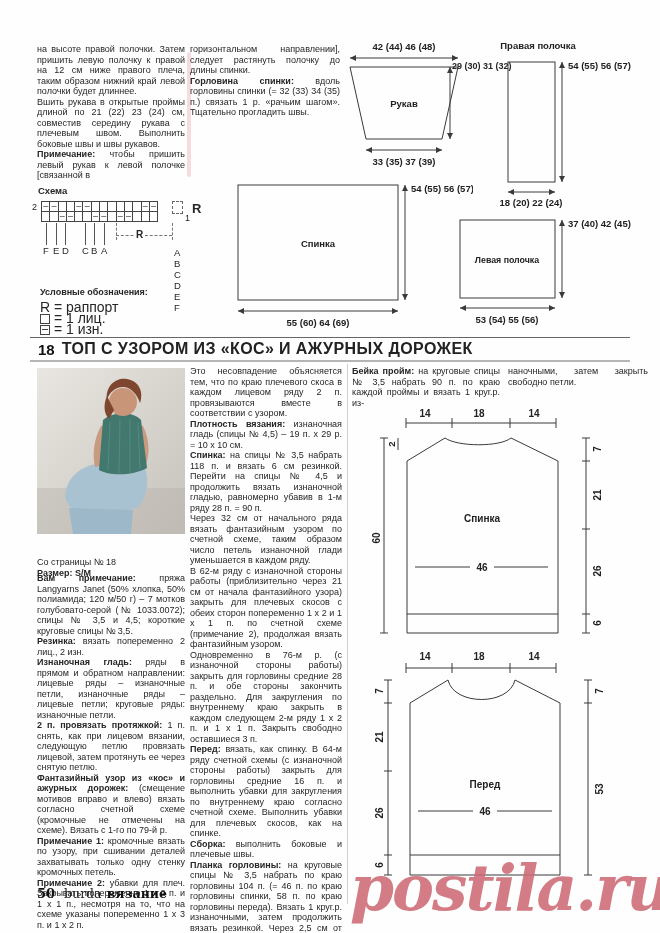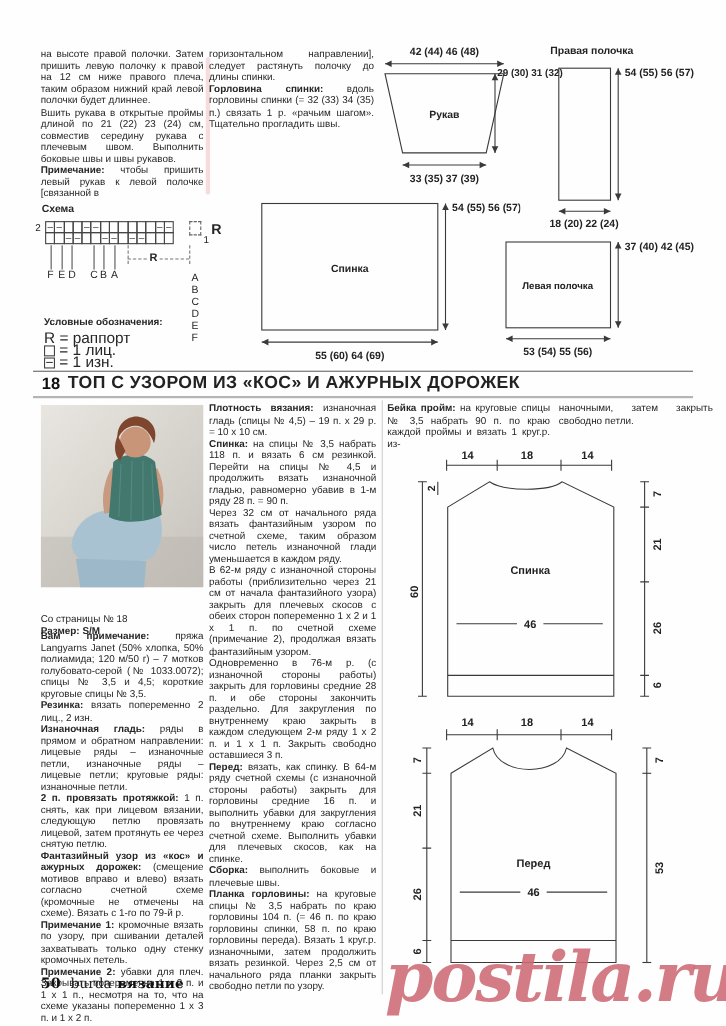--- a/index.html
+++ b/index.html
@@ -234,20 +234,21 @@
   <div class="abs txt" style="left:37px;top:573px;width:148px;">
       <p><b>Вам примечание:</b> пряжа Langyarns Janet (50% хлопка, 50% полиамида; 120 м/50 г) – 7 мотков голубовато-серой (№ 1033.0072); спицы № 3,5 и 4,5; короткие круговые спицы № 3,5.</p>
       <p><b>Резинка:</b> вязать попеременно 2 лиц., 2 изн.</p>
       <p><b>Изнаночная гладь:</b> ряды в прямом и обратном направлении: лицевые ряды – изнаночные петли, изнаночные ряды – лицевые петли; круговые ряды: изнаночные петли.</p>
       <p><b>2 п. провязать протяжкой:</b> 1 п. снять, как при лицевом вязании, следующую петлю провязать лицевой, затем протянуть ее через снятую петлю.</p>
       <p><b>Фантазийный узор из «кос» и ажурных дорожек:</b> (смещение мотивов вправо и влево) вязать согласно счетной схеме (кромочные не отмечены на схеме). Вязать с 1-го по 79-й р.</p>
       <p><b>Примечание 1:</b> кромочные вязать по узору, при сшивании деталей захватывать только одну стенку кромочных петель.</p>
       <p><b>Примечание 2:</b> убавки для плеч. Закрывать попеременно 1 x 2 п. и 1 x 1 п., несмотря на то, что на схеме указаны попеременно 1 x 3 п. и 1 x 2 п.</p>
     </div>
   <div class="abs txt" style="left:190px;top:366px;width:152px;">
+      <p>Это несовпадение объясняется тем, что по краю плечевого скоса в каждом лицевом ряду 2 п. провязываются вместе в соответствии с узором.</p>
       <p><b>Плотность вязания:</b> изнаночная гладь (спицы № 4,5) – 19 п. x 29 р. = 10 x 10 см.</p>
       <p><b>Спинка:</b> на спицы № 3,5 набрать 118 п. и вязать 6 см резинкой. Перейти на спицы № 4,5 и продолжить вязать изнаночной гладью, равномерно убавив в 1-м ряду 28 п. = 90 п.</p>
       <p>Через 32 см от начального ряда вязать фантазийным узором по счетной схеме, таким образом число петель изнаночной глади уменьшается в каждом ряду.</p>
       <p>В 62-м ряду с изнаночной стороны работы (приблизительно через 21 см от начала фантазийного узора) закрыть для плечевых скосов с обеих сторон попеременно 1 x 2 и 1 x 1 п. по счетной схеме (примечание 2), продолжая вязать фантазийным узором.</p>
       <p>Одновременно в 76-м р. (с изнаночной стороны работы) закрыть для горловины средние 28 п. и обе стороны закончить раздельно. Для закругления по внутреннему краю закрыть в каждом следующем 2-м ряду 1 x 2 п. и 1 x 1 п. Закрыть свободно оставшиеся 3 п.</p>
       <p><b>Перед:</b> вязать, как спинку. В 64-м ряду счетной схемы (с изнаночной стороны работы) закрыть для горловины средние 16 п. и выполнить убавки для закругления по внутреннему краю согласно счетной схеме. Выполнить убавки для плечевых скосов, как на спинке.</p>
       <p><b>Сборка:</b> выполнить боковые и плечевые швы.</p>
       <p><b>Планка горловины:</b> на круговые спицы № 3,5 набрать по краю горловины 104 п. (= 46 п. по краю горловины спинки, 58 п. по краю горловины переда). Вязать 1 круг.р. изнаночными, затем продолжить вязать резинкой. Через 2,5 см от начального ряда планки закрыть свободно петли по узору.</p>
     </div>
   <div class="abs txt" style="left:352px;top:366px;width:148px;">

